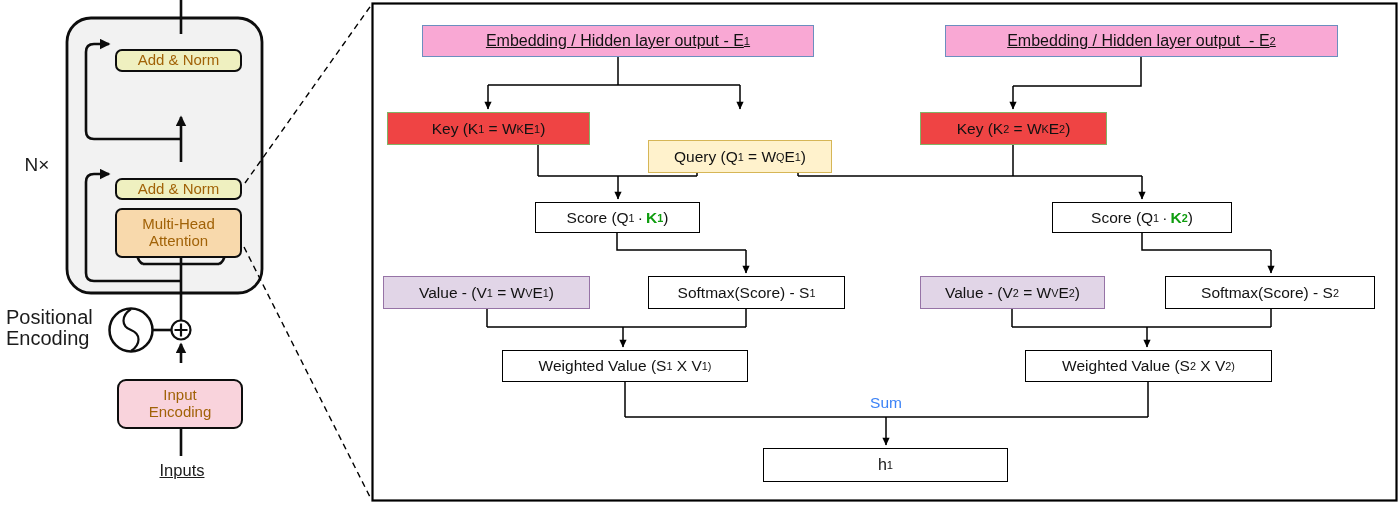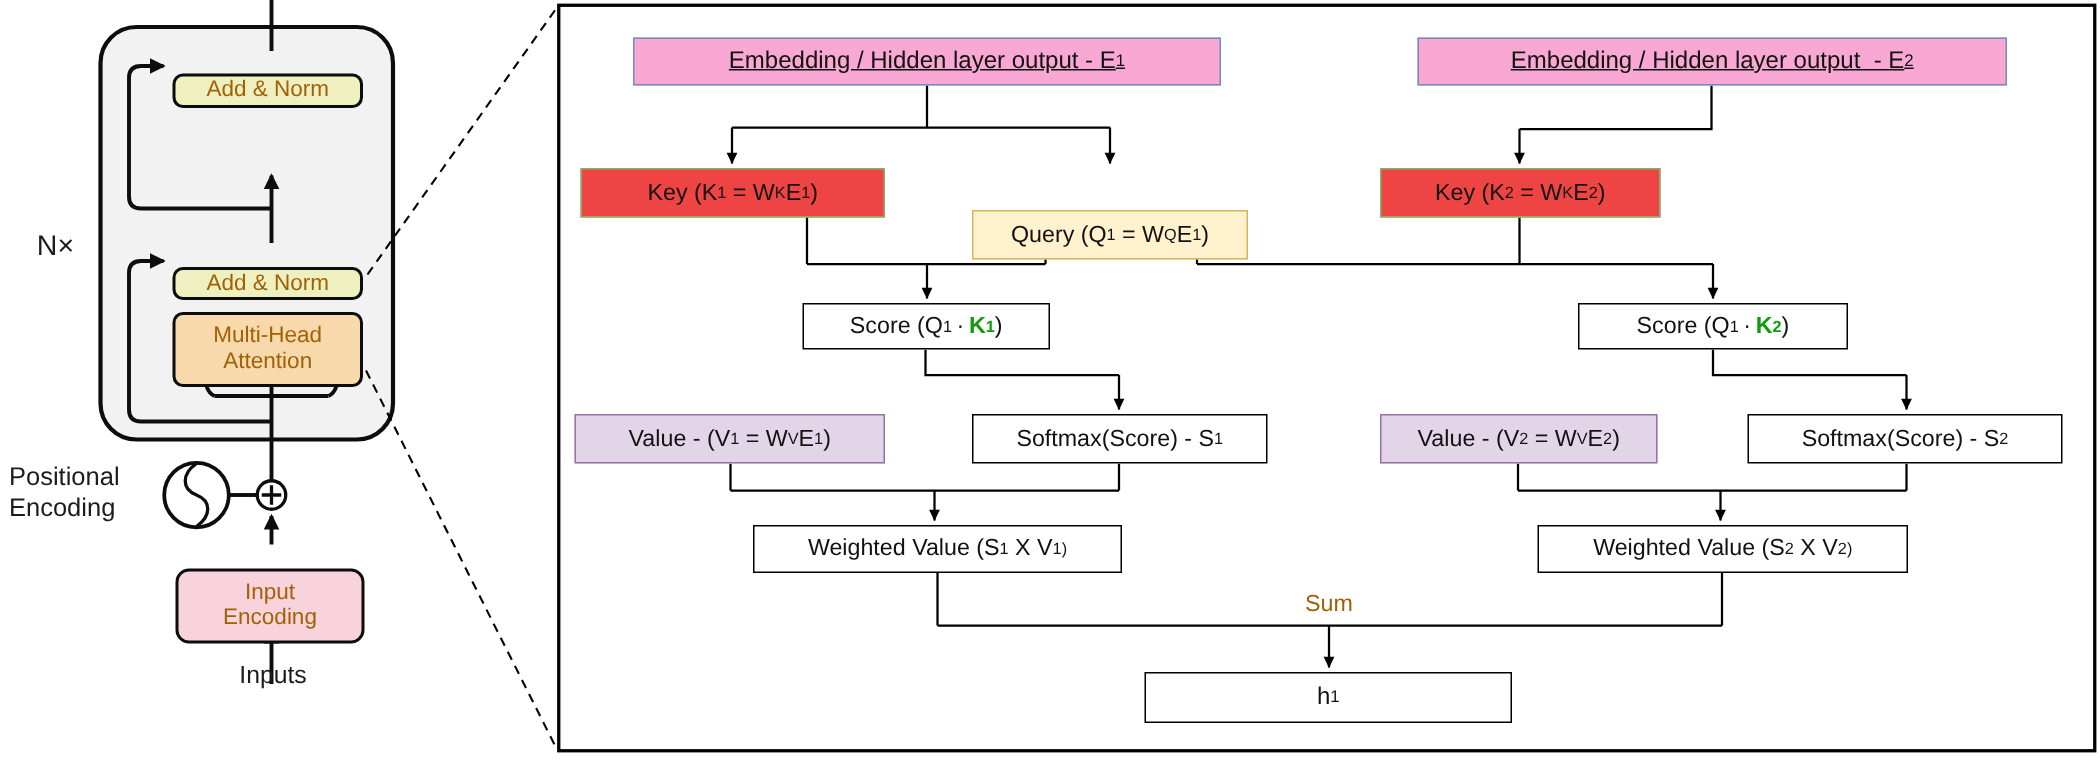--- a/index.html
+++ b/index.html
@@ -33,43 +33,43 @@
   #box-s2 {left:1052px;top:202px;width:180px;height:31px;}
   #box-v1 {left:383px;top:276px;width:207px;height:33px;}
   #box-sm1{left:648px;top:276px;width:197px;height:33px;}
   #box-v2 {left:920px;top:276px;width:185px;height:33px;}
   #box-sm2{left:1165px;top:276px;width:210px;height:33px;}
   #box-wv1{left:502px;top:350px;width:246px;height:32px;}
   #box-wv2{left:1025px;top:350px;width:247px;height:32px;}
   #box-h1 {left:763px;top:448px;width:245px;height:34px;font-size:16px;}
   #sum-label{
     position:absolute;z-index:2;left:851px;top:394px;width:70px;text-align:center;
-    font-size:15.5px;color:#a16207;
+    font-size:15.5px;color:#3b82f6;
   }
 
   
   .lbox{
     position:absolute;z-index:2;display:flex;align-items:center;justify-content:center;
     text-align:center;border:2.6px solid #0d0d0d;border-radius:7px;
     font-size:15px;line-height:1.12;color:#a16207;margin-top:16px;
   }
   #box-an1{left:115px;top:33px;width:127px;height:23px;background:#eff0c0;}
   #box-ff {left:115px;top:62px;width:127px;height:51px;background:#b5e2f4;}
   #box-an2{left:115px;top:162px;width:127px;height:22px;background:#eff0c0;}
   #box-mha{left:115px;top:192px;width:127px;height:50px;background:#f8d9ac;}
   #box-ie {left:117px;top:363px;width:126px;height:50px;background:#f9d3dc;border-radius:9px;}
   .wrap-narrow{display:block;margin:0 auto;}
   #box-ff  .wrap-narrow{width:70px;}
   #box-mha .wrap-narrow{width:102px;}
   #box-ie  .wrap-narrow{width:92px;}
 
   .flabel{position:absolute;z-index:2;color:#1c1c1c;}
   #nx-label{left:18px;top:154px;width:38px;text-align:center;font-size:19px;}
-  #pos-enc-label{left:6px;top:307px;width:100px;font-size:17px;line-height:21px;}
-  #inputs-label{left:140px;top:441px;width:84px;text-align:center;font-size:16.5px;}
+  #pos-enc-label{left:6px;top:307px;width:100px;font-size:20px;line-height:21px;}
+  #inputs-label{left:140px;top:461px;width:84px;text-align:center;font-size:16.5px;text-decoration:underline;}
 </style>
 </head>
 <body>
 
 <div id="canvas">
 
   <svg class="wires" width="1400" height="508" viewBox="0 0 1400 508">
     <defs>
       <marker id="ah" markerWidth="10" markerHeight="9" refX="7.6" refY="4" orient="auto" markerUnits="userSpaceOnUse">
         <path d="M0.4,0.4 L8,4 L0.4,7.6 z" fill="#000"></path>

